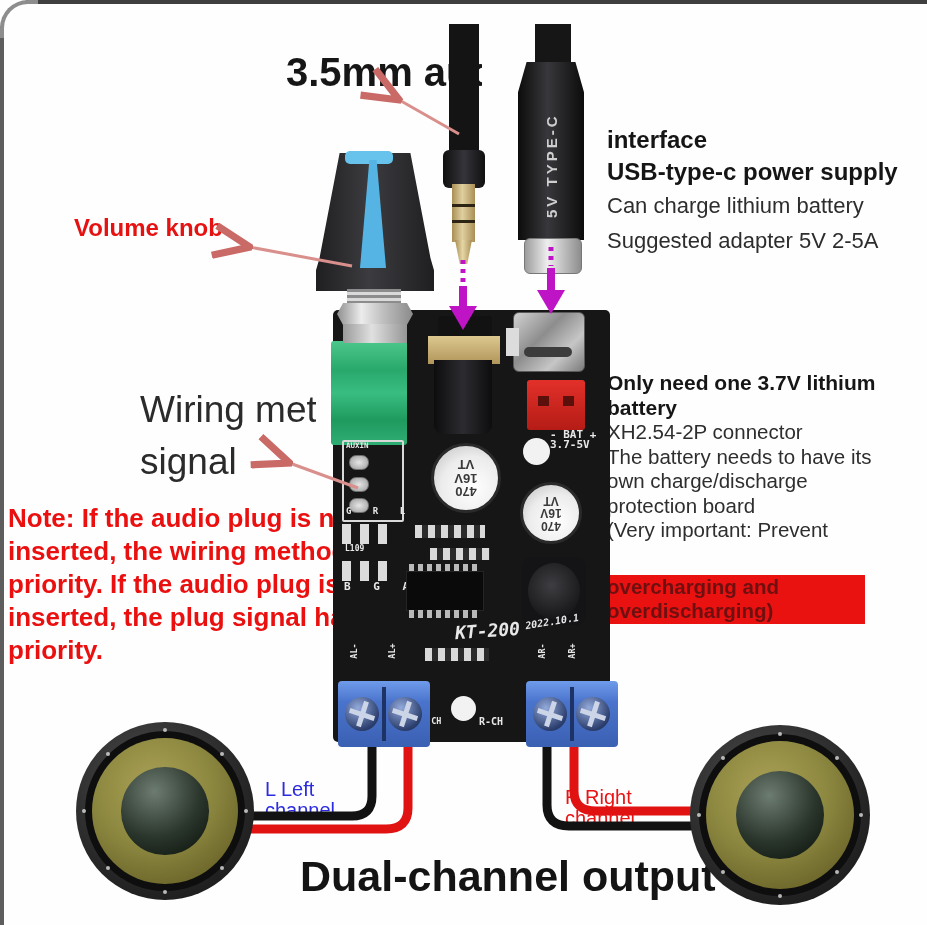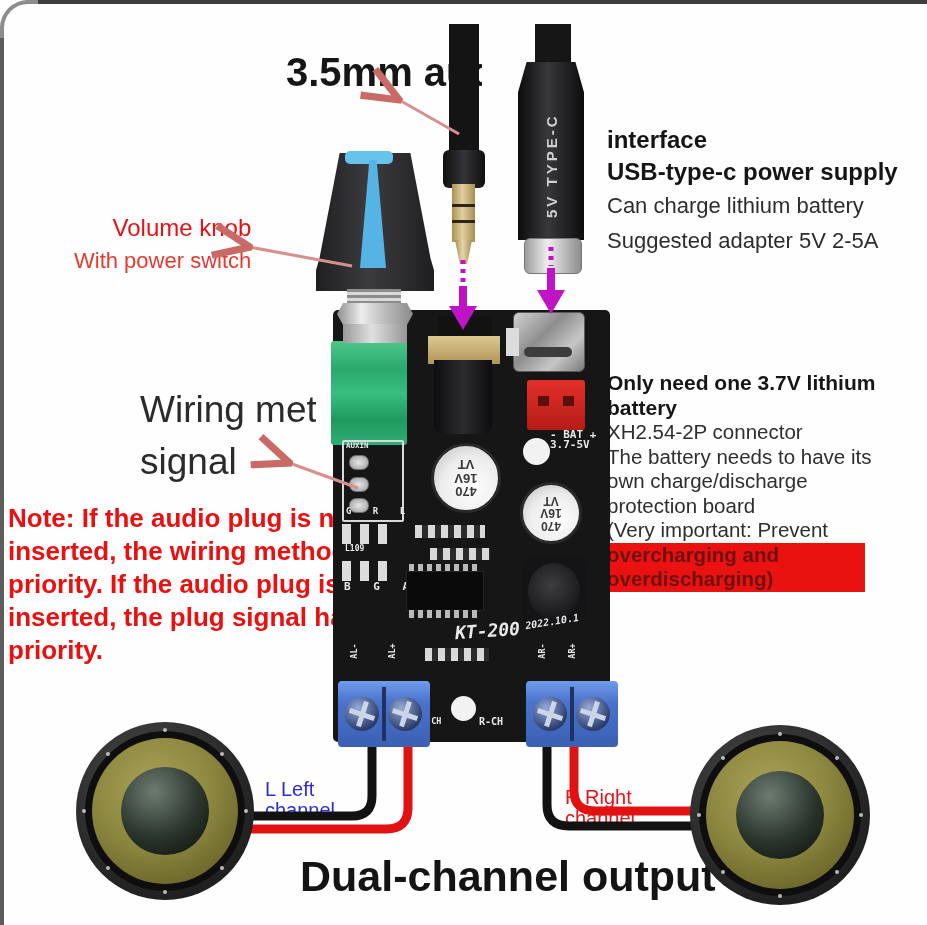--- a/index.html
+++ b/index.html
@@ -13,32 +13,32 @@
   .corner{position:absolute;left:0;top:0;width:34px;height:34px;border-top:4px solid #8d8d8d;
           border-left:4px solid #8d8d8d;border-top-left-radius:28px;}
 
   
   .t-audio{left:286px;top:50px;font-size:40px;font-weight:700;color:#161616;white-space:nowrap;
            width:196px;overflow:hidden;}
   .usb-block{left:607px;top:124px;width:300px;color:#2d2d2d;}
   .usb-block .b{display:block;font-size:24px;font-weight:700;color:#151515;line-height:32px;}
   .usb-block .r{display:block;font-size:22px;line-height:35px;}
   .vol-block{left:74px;top:213px;}
-  .vol-block .b{display:block;font-size:24px;font-weight:400;color:#e61212;line-height:30px;text-align:right;}
+  .vol-block .b{display:block;font-size:24px;font-weight:700;color:#e61212;line-height:30px;}
   .vol-block .r{display:block;font-size:22px;color:#e63a30;line-height:30px;margin-top:3px;}
   .wiring-block{left:140px;top:388px;color:#2b2b2b;}
   .wiring-block .l1{display:block;font-size:37px;width:176px;overflow:hidden;white-space:nowrap;line-height:44px;}
   .wiring-block .l2{display:block;font-size:37px;line-height:44px;margin-top:8px;}
   .note-block{left:8px;top:502px;color:#ea1010;font-size:26px;font-weight:600;line-height:33px;width:310px;}
   .note-block span{display:block;white-space:nowrap;}
   .bat-block{left:607px;top:370px;width:268px;color:#2e2e2e;font-size:20.5px;line-height:24.5px;}
   .bat-block .b{display:block;font-weight:700;color:#161616;font-size:21px;line-height:25px;}
   .bat-block span{display:block;white-space:nowrap;}
   .bat-highlight{display:block;margin-left:-4px;padding-left:4px;width:258px;background:#ea1111;
-                 color:#6e1010;font-weight:600;}
+                 color:#6e1010;font-weight:600;margin-top:32px;}
   .lch-label{left:265px;top:779px;color:#2b2bdf;font-size:20px;line-height:21px;}
   .rch-label{left:565px;top:787px;color:#ea1414;font-size:20px;line-height:21px;}
   .lch-label span,.rch-label span{display:block;}
   .t-output{left:300px;top:852px;font-size:43px;font-weight:700;color:#141414;white-space:nowrap;}
 
   
   .p35-cable{left:449px;top:24px;width:30px;height:132px;background:#141414;}
   .p35-body{left:443px;top:150px;width:42px;height:38px;background:linear-gradient(90deg,#101010,#34343a 50%,#101010);border-radius:6px;}
   .p35-gold{left:452px;top:184px;width:23px;height:58px;background:linear-gradient(90deg,#a98f55,#e0d0a0 45%,#a98f55);}
   .p35-ring{left:452px;width:23px;height:3px;background:#2c2415;}
@@ -168,21 +168,20 @@
 
   <div class="abs usb-block">
     <span class="b">interface</span>
     <span class="b">USB-type-c power supply</span>
     <span class="r">Can charge lithium battery</span>
     <span class="r">Suggested adapter 5V 2-5A</span>
   </div>
 
   <div class="abs vol-block">
     <span class="b">Volume knob</span>
-    <span class="r">With power switch</span>
   </div>
 
   <div class="abs wiring-block">
     <span class="l1">Wiring meth</span>
     <span class="l2">signal</span>
   </div>
 
   <div class="abs note-block">
     <span>Note: If the audio plug is not</span>
     <span>inserted, the wiring method h</span>

